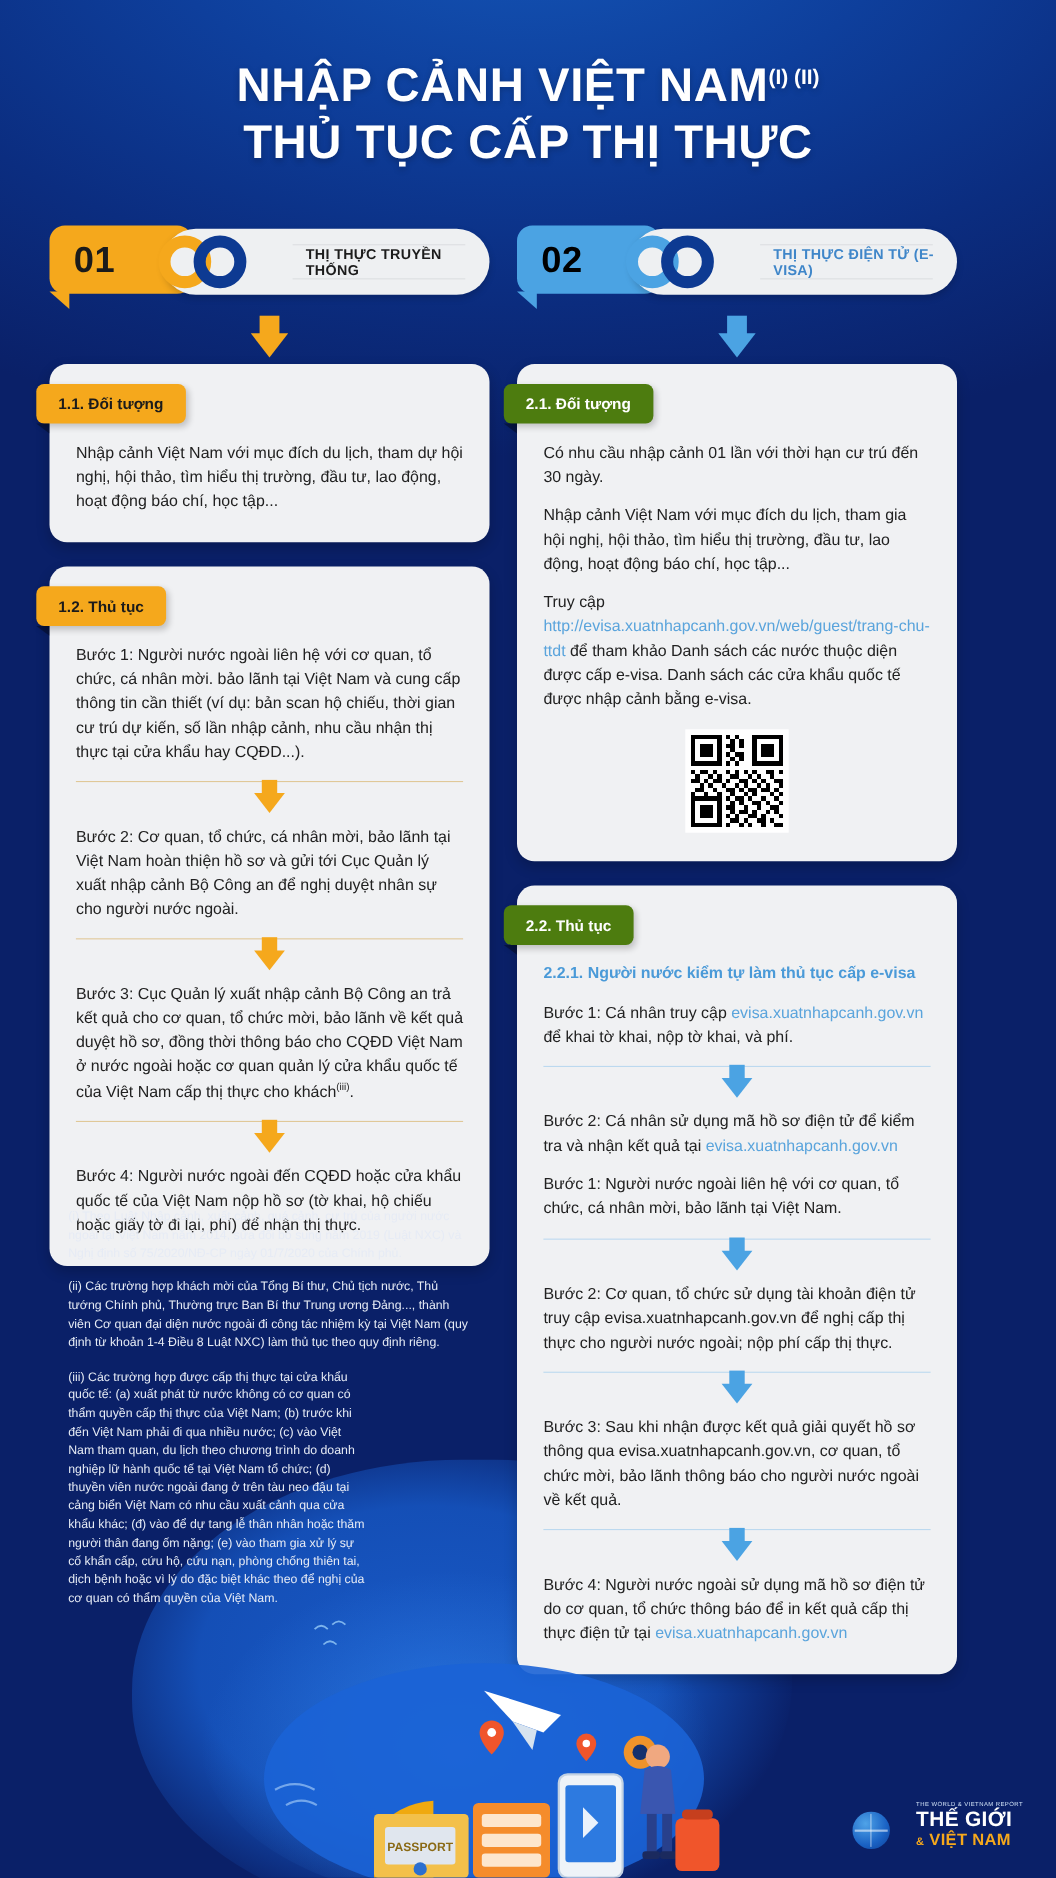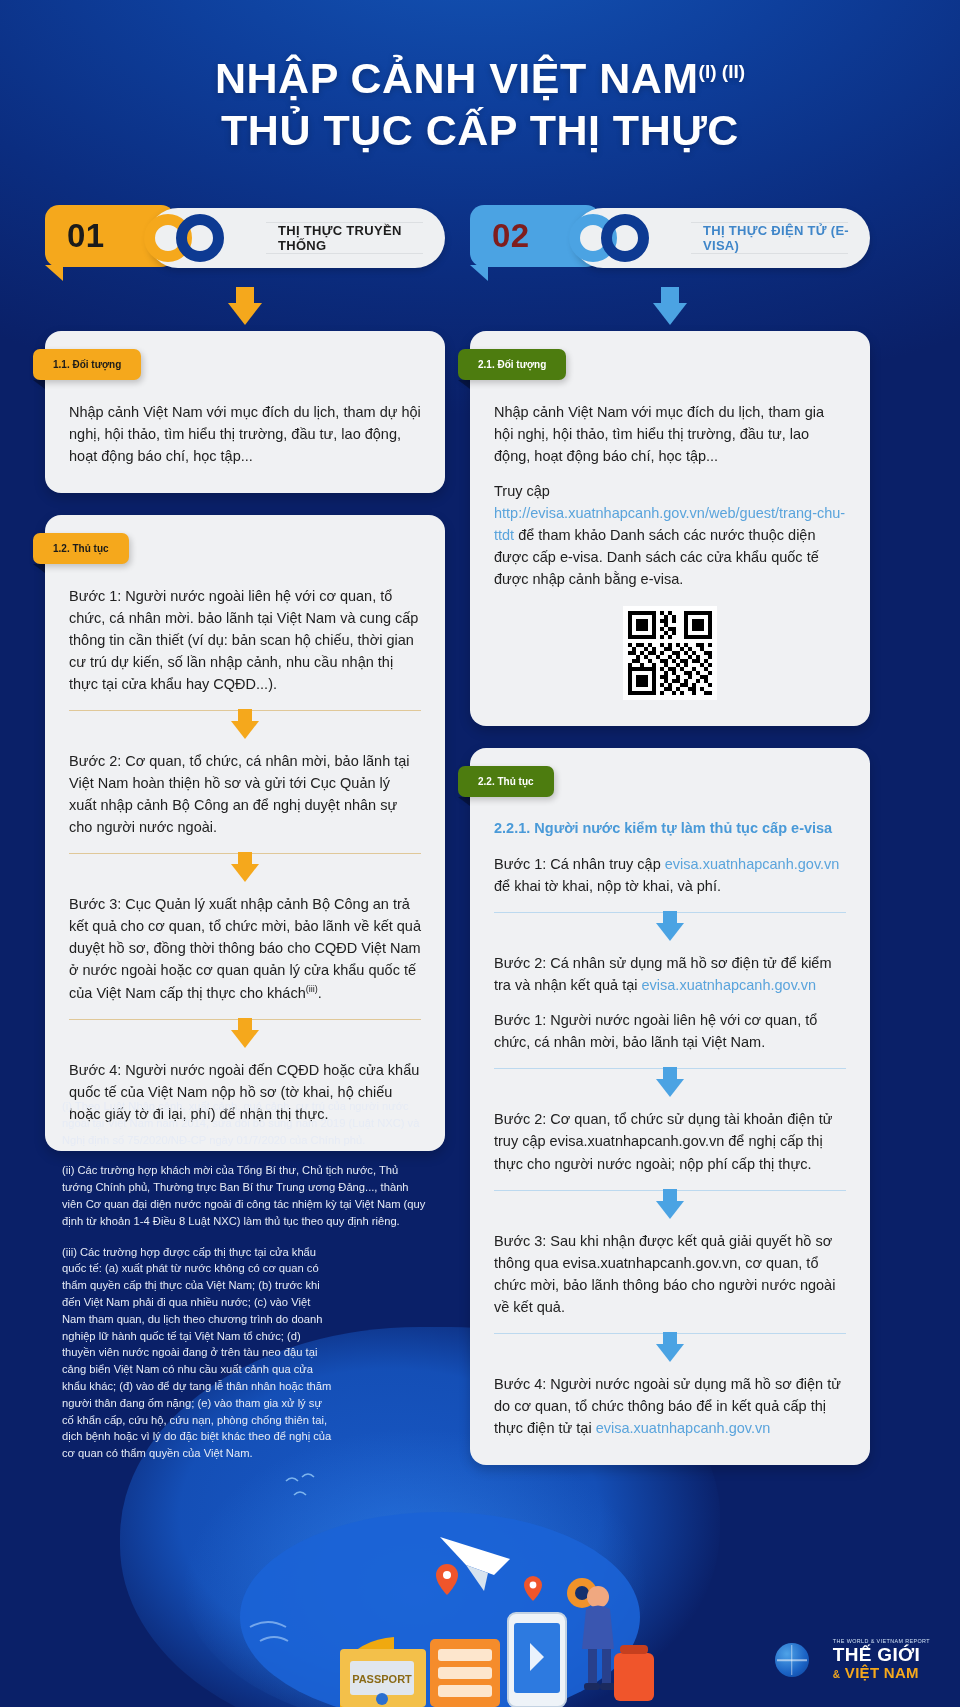--- a/index.html
+++ b/index.html
@@ -55,21 +55,21 @@
   }
   .bubble::after {
     content: ""; position: absolute; left: 0px; bottom: -14px;
     border-left: 18px solid transparent; border-right: 0px solid transparent;
     border-top: 16px solid currentColor;
   }
   .bubble.y { background: #f5a81c; color: #f5a81c; }
   .bubble.b { background: #4ba3e3; color: #4ba3e3; }
   .bubble-num { font-size: 33px; font-weight: 800; letter-spacing: .5px; }
   .bubble.y .bubble-num { color: #1b1b1b; }
-  .bubble.b .bubble-num { color: #7f1d1d; }
+  .bubble.b .bubble-num { color: #000000; }
 
   .pill {
     position: absolute; left: 103px; top: 3px; right: 0; height: 60px;
     background: #eef0f2; border-radius: 30px;
     display: flex; align-items: center;
     box-shadow: 0 3px 7px rgba(0,0,0,.18);
   }
   .pill-label {
     font-size: 13px; font-weight: 700; letter-spacing: .3px;
     margin-left: 130px;
@@ -109,21 +109,21 @@
 
   
   .card {
     position: relative; background: #f0f1f3; border-radius: 16px;
     padding: 46px 24px 26px 24px; margin-bottom: 22px;
     box-shadow: 0 5px 12px rgba(0,0,0,.2);
   }
   .tag {
     position: absolute; left: -12px; top: 18px;
     padding: 10px 20px; border-radius: 7px;
-    font-size: 10px; font-weight: 700;
+    font-size: 14px; font-weight: 700;
     box-shadow: 2px 3px 6px rgba(0,0,0,.2);
   }
   .tag.y { background: #f5a81c; color: #1b1b1b; }
   .tag.b { background: #4d7c0f; color: #ffffff; }
   .tag::before {
     content: ""; position: absolute; left: 0; bottom: -9px;
     border-left: 12px solid transparent;
     border-top: 9px solid rgba(0,0,0,.35);
   }
   .card-body { margin-top: 24px; }
@@ -163,21 +163,21 @@
   }
   .notes p { margin-bottom: 14px; }
   .notes p:last-child { margin-bottom: 0; }
 
   
   .illus { position: absolute; left: 190px; bottom: 0; width: 470px; height: 290px; }
 
   
   .brand {
     position: absolute; right: 30px; bottom: 26px;
-    display: flex; align-items: center; gap: 24px;
+    display: flex; align-items: flex-end; gap: 24px;
   }
   .brand-globe {
     width: 34px; height: 34px; border-radius: 50%;
     background: radial-gradient(circle at 35% 32%, #4fa3e8, #1a62c4 60%, #0e3f96);
     position: relative; flex: none;
   }
   .brand-globe::before {
     content: ""; position: absolute; left: 50%; top: 2px; width: 1.5px; height: 30px;
     background: rgba(255,255,255,.55); transform: translateX(-50%);
   }
@@ -288,20 +288,21 @@
     <div class="arrow-big">
       <div class="arrow-shape ab">
           <div class="stem"></div>
           <div class="head"></div>
         </div>
     </div>
 
     <div class="card">
       <div class="tag b">2.1. Đối tượng</div>
       <div class="card-body">
+        <p class="p">Có nhu cầu nhập cảnh 01 lần với thời hạn cư trú đến 30 ngày.</p>
         <p class="p">Nhập cảnh Việt Nam với mục đích du lịch, tham gia hội nghị, hội thảo, tìm hiểu thị trường, đầu tư, lao động, hoạt động báo chí, học tập...</p>
         <p class="p"><span>Truy cập </span><span class="lnk">http://evisa.xuatnhapcanh.gov.vn/web/guest/trang-chu-ttdt</span><b> để tham khảo Danh sách các nước thuộc diện được cấp e-visa. Danh sách các cửa khẩu quốc tế được nhập cảnh bằng e-visa.</b></p>
         <div class="qr-wrap">
           <div class="qr">
             <svg width="84" height="84" viewBox="0 0 21 21" shape-rendering="crispEdges">
               <rect width="21" height="21" fill="#fff"></rect>
               <g fill="#000">
                 <rect x="0" y="0" width="7" height="1"></rect>
                   <rect x="0" y="6" width="7" height="1"></rect>
                 <rect x="0" y="0" width="1" height="7"></rect>

